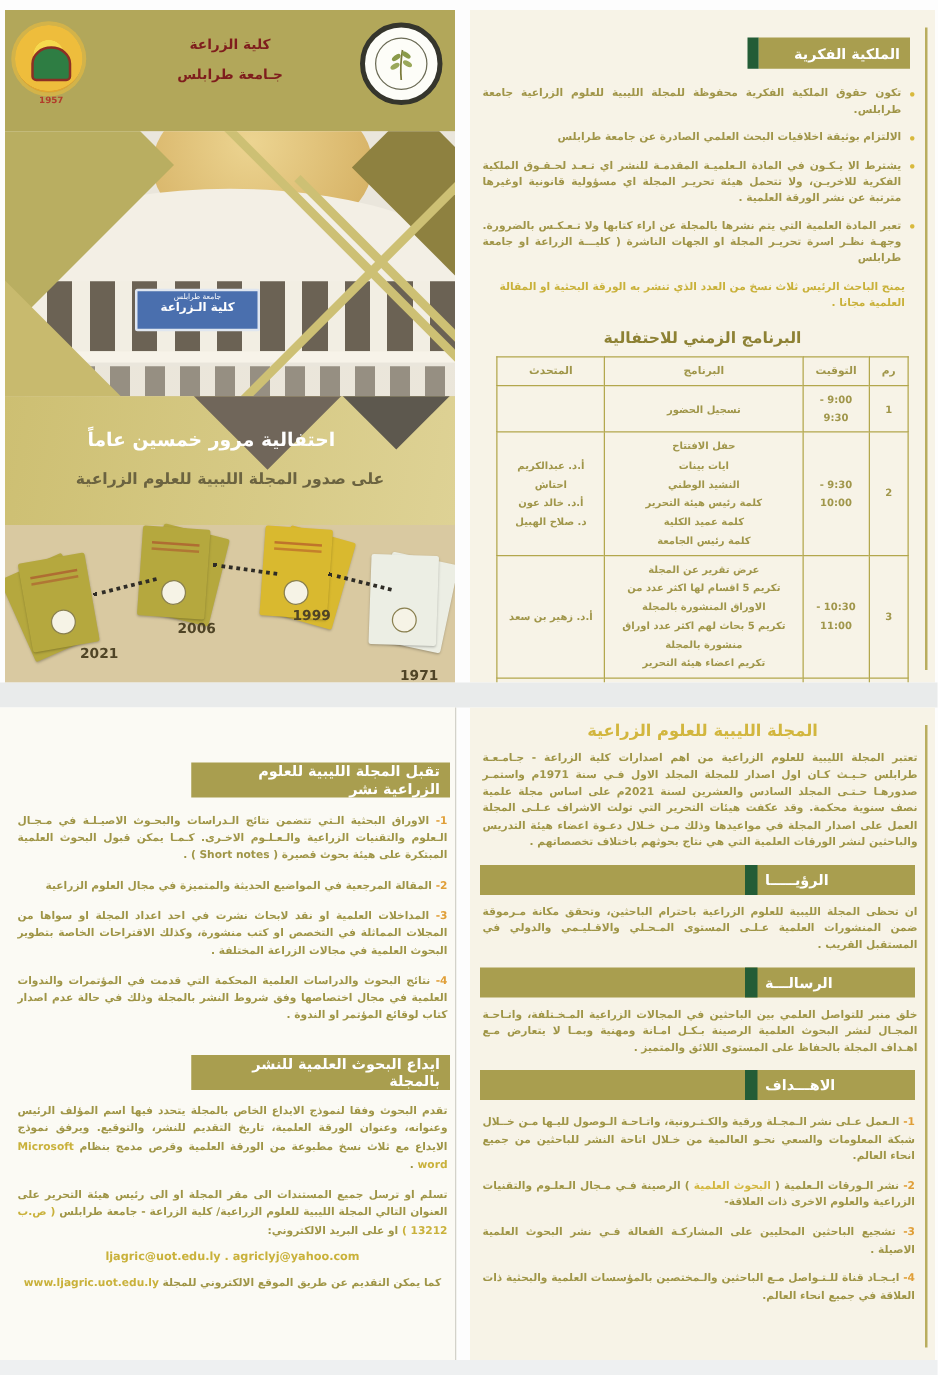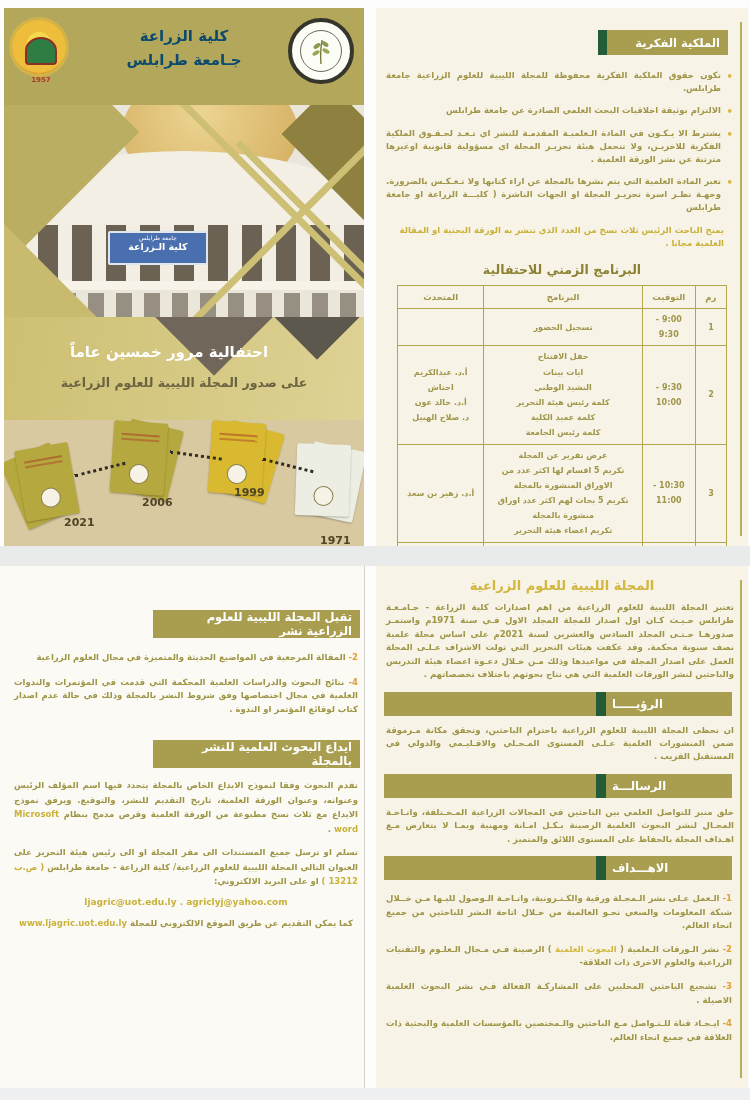--- a/index.html
+++ b/index.html
@@ -17,21 +17,21 @@
   #p-cover{left:4px;top:8px;width:360px;height:538px;background:#d9c9a1;}
   #p-ip{left:376px;top:8px;width:372px;height:538px;background:#f7f3e7;}
   #p-accept{left:0;top:566px;width:364px;height:522px;background:#fbfaf4;border-right:1px solid #d3d2ca;}
   #p-journal{left:376px;top:566px;width:372px;height:522px;background:#f7f3e7;}
   .divider-h{position:absolute;left:0;top:546px;width:750px;height:20px;background:#e9ebeb;}
   .bottom-strip{position:absolute;left:0;top:1088px;width:750px;height:12px;background:#eef0f1;}
   .pageline{position:absolute;top:14px;bottom:10px;right:6px;width:2px;background:#b9ad5e;}
 
   
   .cov-header{position:absolute;left:0;top:0;width:360px;height:97px;background:#b2a75a;}
-  .cov-title{position:absolute;left:80px;right:80px;top:16px;text-align:center;color:#0c4a6e;font-weight:bold;font-size:15px;line-height:24px;}
+  .cov-title{position:absolute;left:80px;right:80px;top:16px;text-align:center;color:#7f1d1d;font-weight:bold;font-size:11px;line-height:24px;}
   .uni-logo{position:absolute;left:8px;top:12px;width:58px;height:72px;}
   .uni-flower{width:54px;height:54px;border-radius:50%;background:radial-gradient(circle at 50% 45%,#f6d94d 0 30%,#eebd3c 31% 70%,#e0a52f 71%);box-shadow:0 0 0 3px rgba(238,189,60,.55);position:relative;}
   .uni-dome{position:absolute;left:13px;top:17px;width:28px;height:24px;border-radius:50% 50% 4px 4px;background:#2e7d43;border:2px solid #8c2f24;}
   .uni-year{text-align:center;font-size:7px;color:#b23c2a;font-weight:bold;margin-top:2px;}
   .jr-logo{position:absolute;right:10px;top:10px;width:58px;height:58px;border-radius:50%;background:#fdfdf8;border:4px solid #35352c;display:flex;align-items:center;justify-content:center;}
   .jr-inner{width:40px;height:40px;border-radius:50%;border:1.5px solid #6b6b55;display:flex;align-items:center;justify-content:center;}
 
   .cov-photo{position:absolute;left:0;top:97px;width:360px;height:212px;background:#eae6dc;overflow:hidden;}
   .dome{position:absolute;left:118px;top:-34px;width:176px;height:122px;border-radius:50%;background:radial-gradient(circle at 45% 35%,#ecd491,#d2ab5c);}
   .roof{position:absolute;top:46px;left:-24px;right:-24px;height:92px;background:#f3efe5;border-radius:50% 50% 0 0/85% 85% 0 0;}
@@ -271,21 +271,23 @@
 
   <div class="divider-h"></div>
 
   <div class="panel" id="p-accept">
     <div class="acc-flow">
       <div class="bandleft">
         <div class="band-acc"></div>
         <div class="band-lbl" style="justify-content:flex-start;">تقبل المجلة الليبية للعلوم الزراعية نشر</div>
       </div>
       <div class="numlist">
+        <div class="numitem"><span class="orange">1-</span> <span>الاوراق البحثية الـتي تتضمن نتائج الـدراسات والبحـوث الاصيـلـة في مـجـال الـعلوم والتقنيات الزراعية والـعـلـوم الاخـرى. كـمـا يمكن قبول البحوث العلمية المبتكرة على هيئة بحوث قصيرة ( Short notes ) .</span></div>
         <div class="numitem"><span class="orange">2-</span> <span>المقالة المرجعية في المواضيع الحديثة والمتميزة في مجال العلوم الزراعية</span></div>
+        <div class="numitem"><span class="orange">3-</span> <span>المداخلات العلمية او نقد لابحاث نشرت في احد اعداد المجلة او سواها من المجلات المماثلة في التخصص او كتب منشورة، وكذلك الاقتراحات الخاصة بتطوير البحوث العلمية في مجالات الزراعة المختلفة .</span></div>
         <div class="numitem"><span class="orange">4-</span> <span>نتائج البحوث والدراسات العلمية المحكمة التي قدمت في المؤتمرات والندوات العلمية في مجال اختصاصها وفق شروط النشر بالمجلة وذلك في حالة عدم اصدار كتاب لوقائع المؤتمر او الندوة .</span></div>
       </div>
       <div class="dep-gap"></div>
       <div class="bandleft">
         <div class="band-acc"></div>
         <div class="band-lbl">ايداع البحوث العلمية للنشر بالمجلة</div>
       </div>
       <div class="dep-gap"></div>
       <div class="dep-par"><span>تقدم البحوث وفقا لنموذج الايداع الخاص بالمجلة يتحدد فيها اسم المؤلف الرئيس وعنوانه، وعنوان الورقة العلمية، تاريخ التقديم للنشر، والتوقيع. ويرفق نموذج الايداع مع ثلاث نسخ مطبوعة من الورقة العلمية وقرص مدمج بنظام </span><span class="gold">Microsoft word</span><span> .</span></div>
       <div class="dep-par"><span>تسلم او ترسل جميع المستندات الى مقر المجلة او الى رئيس هيئة التحرير على العنوان التالي المجلة الليبية للعلوم الزراعية/ كلية الزراعة - جامعة طرابلس </span><span class="gold">( ص.ب 13212 )</span><span> او على البريد الالكتروني:</span></div>

